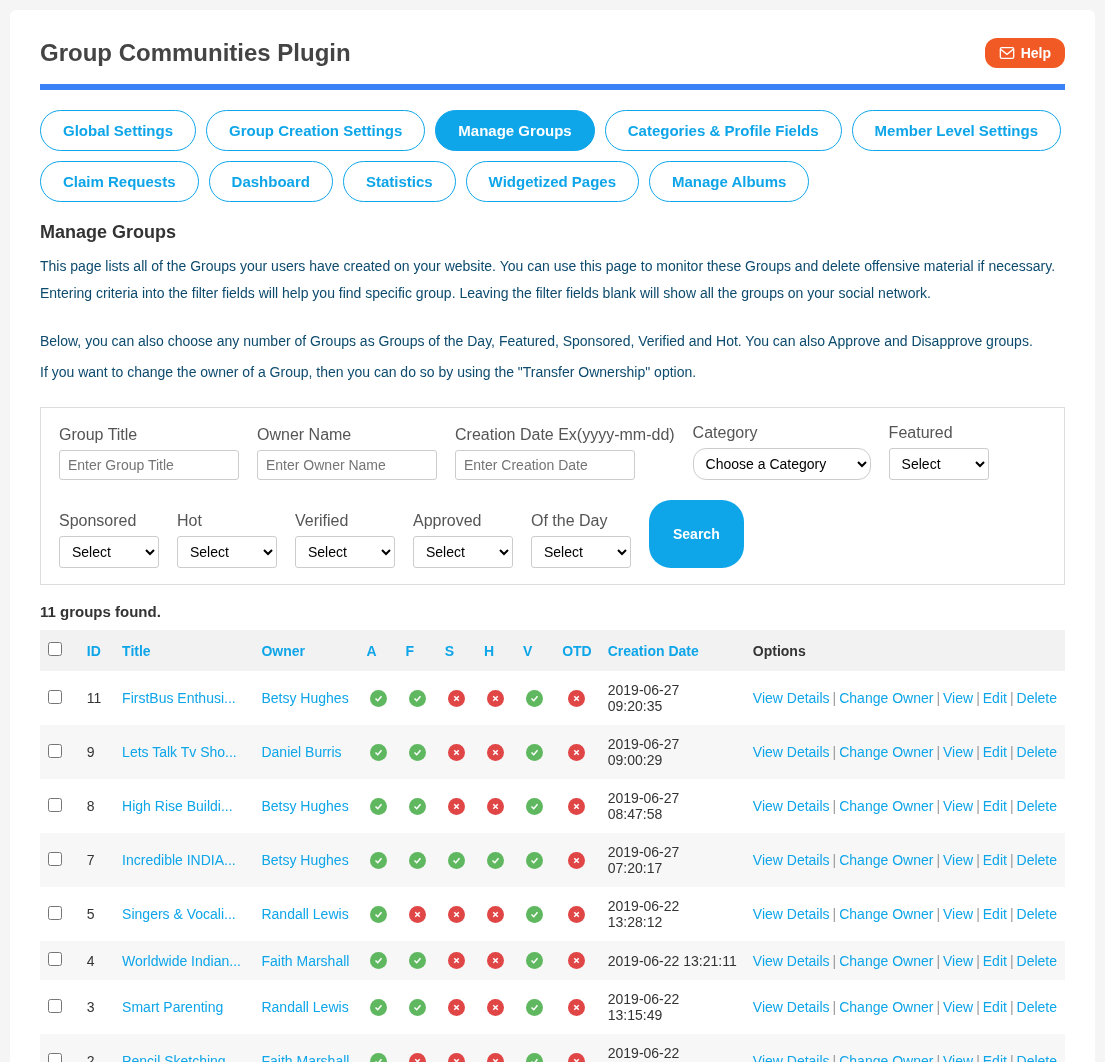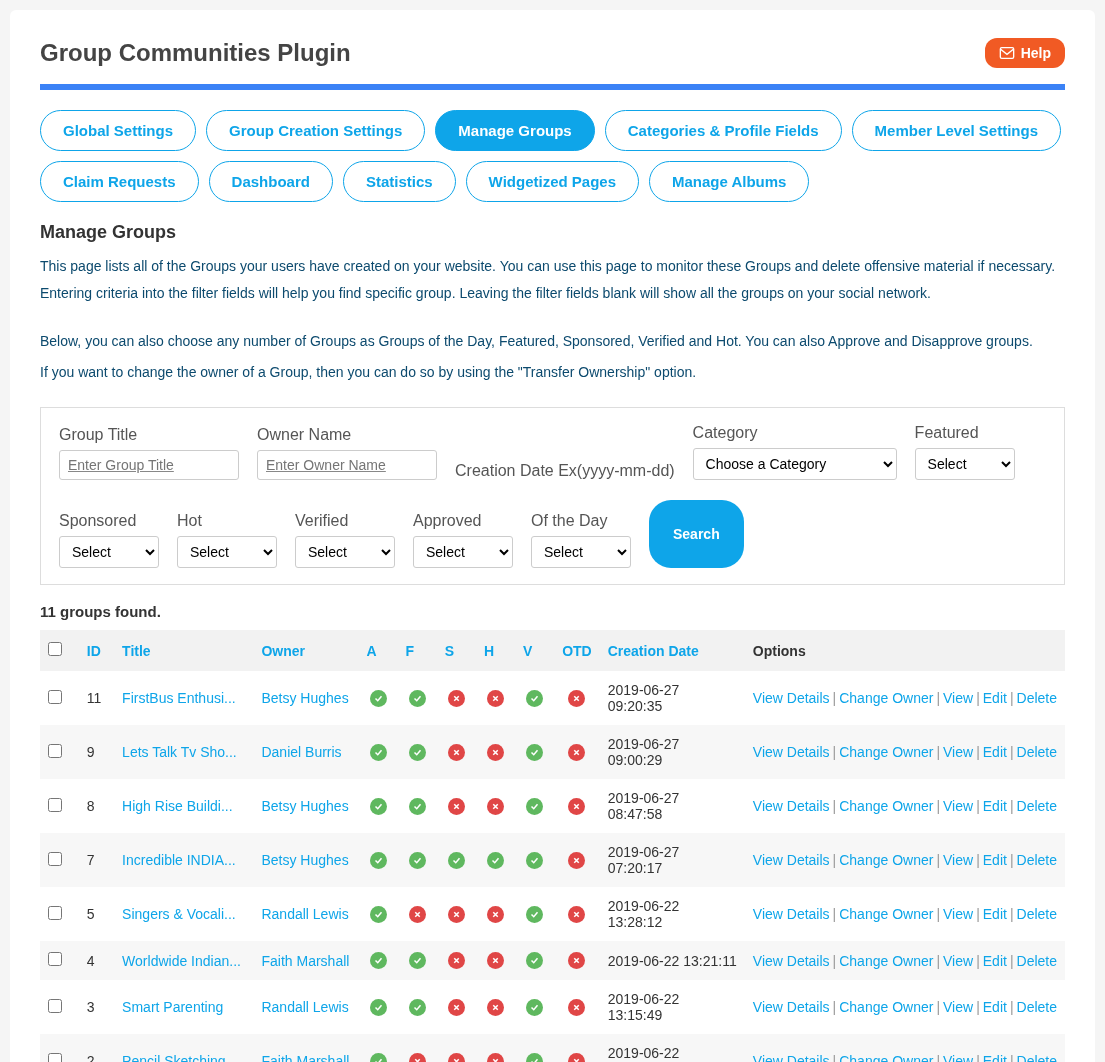--- a/index.html
+++ b/index.html
@@ -17,22 +17,22 @@
 .section-title { font-size: 18px; font-weight: 700; color: #333; margin-bottom: 10px; }
 .desc-text { color: #0c4a6e; font-size: 14px; line-height: 1.9; margin-bottom: 22px; }
 .desc-text p + p { margin-top: 4px; }
 
 .filter-box { border: 1px solid #ddd; padding: 16px 18px; margin-bottom: 18px; }
 .filter-row { display: flex; flex-wrap: wrap; gap: 20px 18px; align-items: flex-end; }
 .filter-group { display: flex; flex-direction: column; gap: 6px; }
 .filter-label { font-size: 16px; color: #555; }
 .filter-input, .filter-select { border: 1px solid #ccc; border-radius: 3px; padding: 6px 8px; font-size: 14px; background: #fff; }
 .filter-input { color: #888; }
-.w180 { width: 180px; text-decoration: underline; }
-.w170 { width: 204px; }
+.w180 { width: 180px; }
+.w170 { width: 178px; border-radius: 13px; }
 .w100 { width: 100px; }
 .search-btn { background: #0ea5e9; color: #fff; border: none; border-radius: 22px; padding: 26px 24px; font-size: 14px; font-weight: 700; cursor: pointer; }
 
 .count-text { font-size: 15px; font-weight: 700; color: #333; margin-bottom: 10px; }
 
 .data-table { width: 100%; border-collapse: collapse; font-size: 14px; }
 .data-table thead th { background: #f2f2f2; text-align: left; padding: 12px 8px; color: #0ea5e9; font-weight: 700; font-size: 14px; }
 .data-table thead th.opt-col { color: #333; margin-left: 36px; }
 .data-table tbody td { padding: 11px 8px; border-bottom: 0; color: #333; }
 .data-table tbody tr:nth-child(even) td { background: #f7f7f7; }
@@ -97,20 +97,21 @@
       <div class="filter-group">
         <label class="filter-label">Group Title</label>
         <input class="filter-input w180" placeholder="Enter Group Title" style="">
       </div>
       <div class="filter-group">
         <label class="filter-label">Owner Name</label>
         <input class="filter-input w180" placeholder="Enter Owner Name" style="">
       </div>
       <div class="filter-group">
         <label class="filter-label">Creation Date Ex(yyyy-mm-dd)</label>
+        <input class="filter-input w180" placeholder="Enter Creation Date" style="">
       </div>
       <div class="filter-group">
         <label class="filter-label">Category</label>
         <select class="filter-select w170"><option>Choose a Category</option></select>
       </div>
       <div class="filter-group">
         <label class="filter-label">Featured</label>
         <select class="filter-select w100"><option>Select</option></select>
       </div>
       <div class="filter-group">

